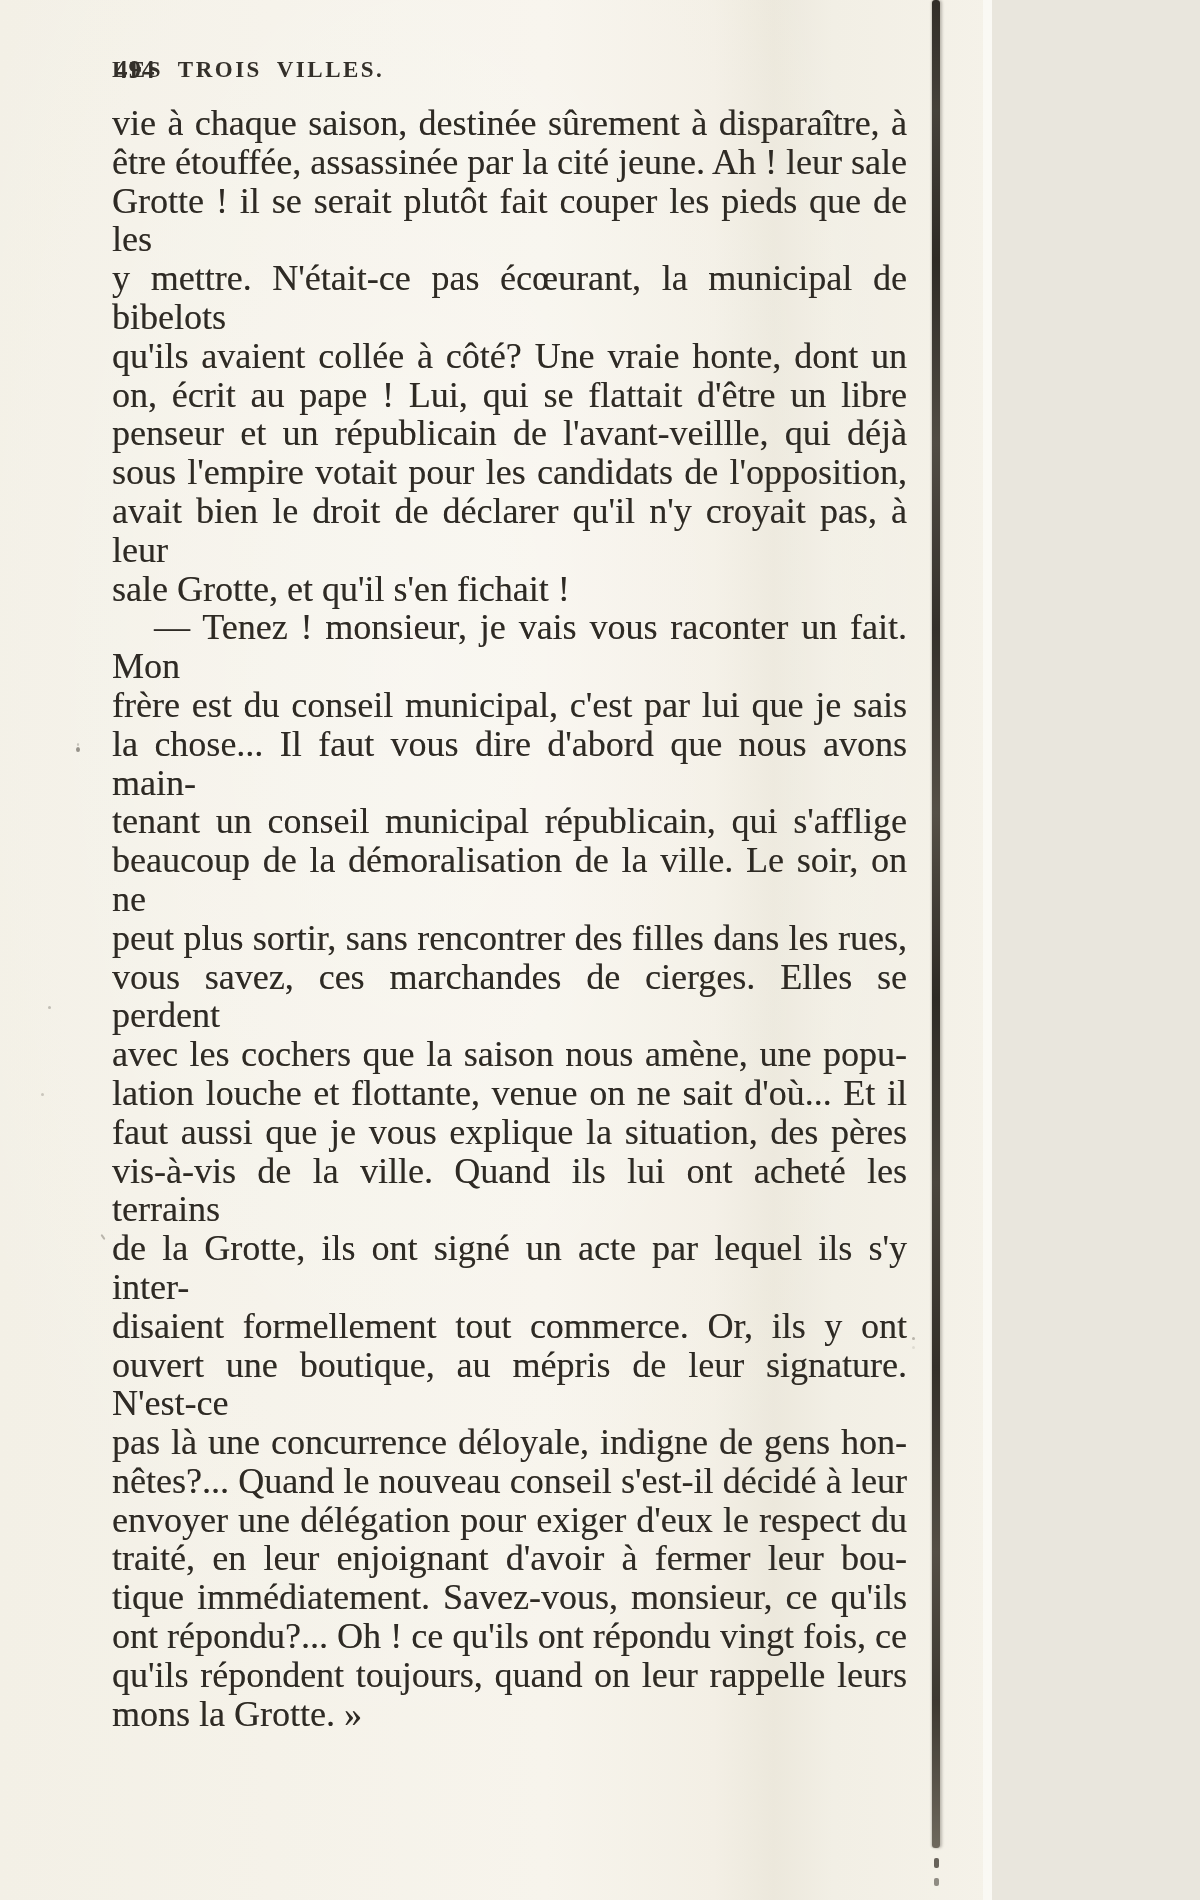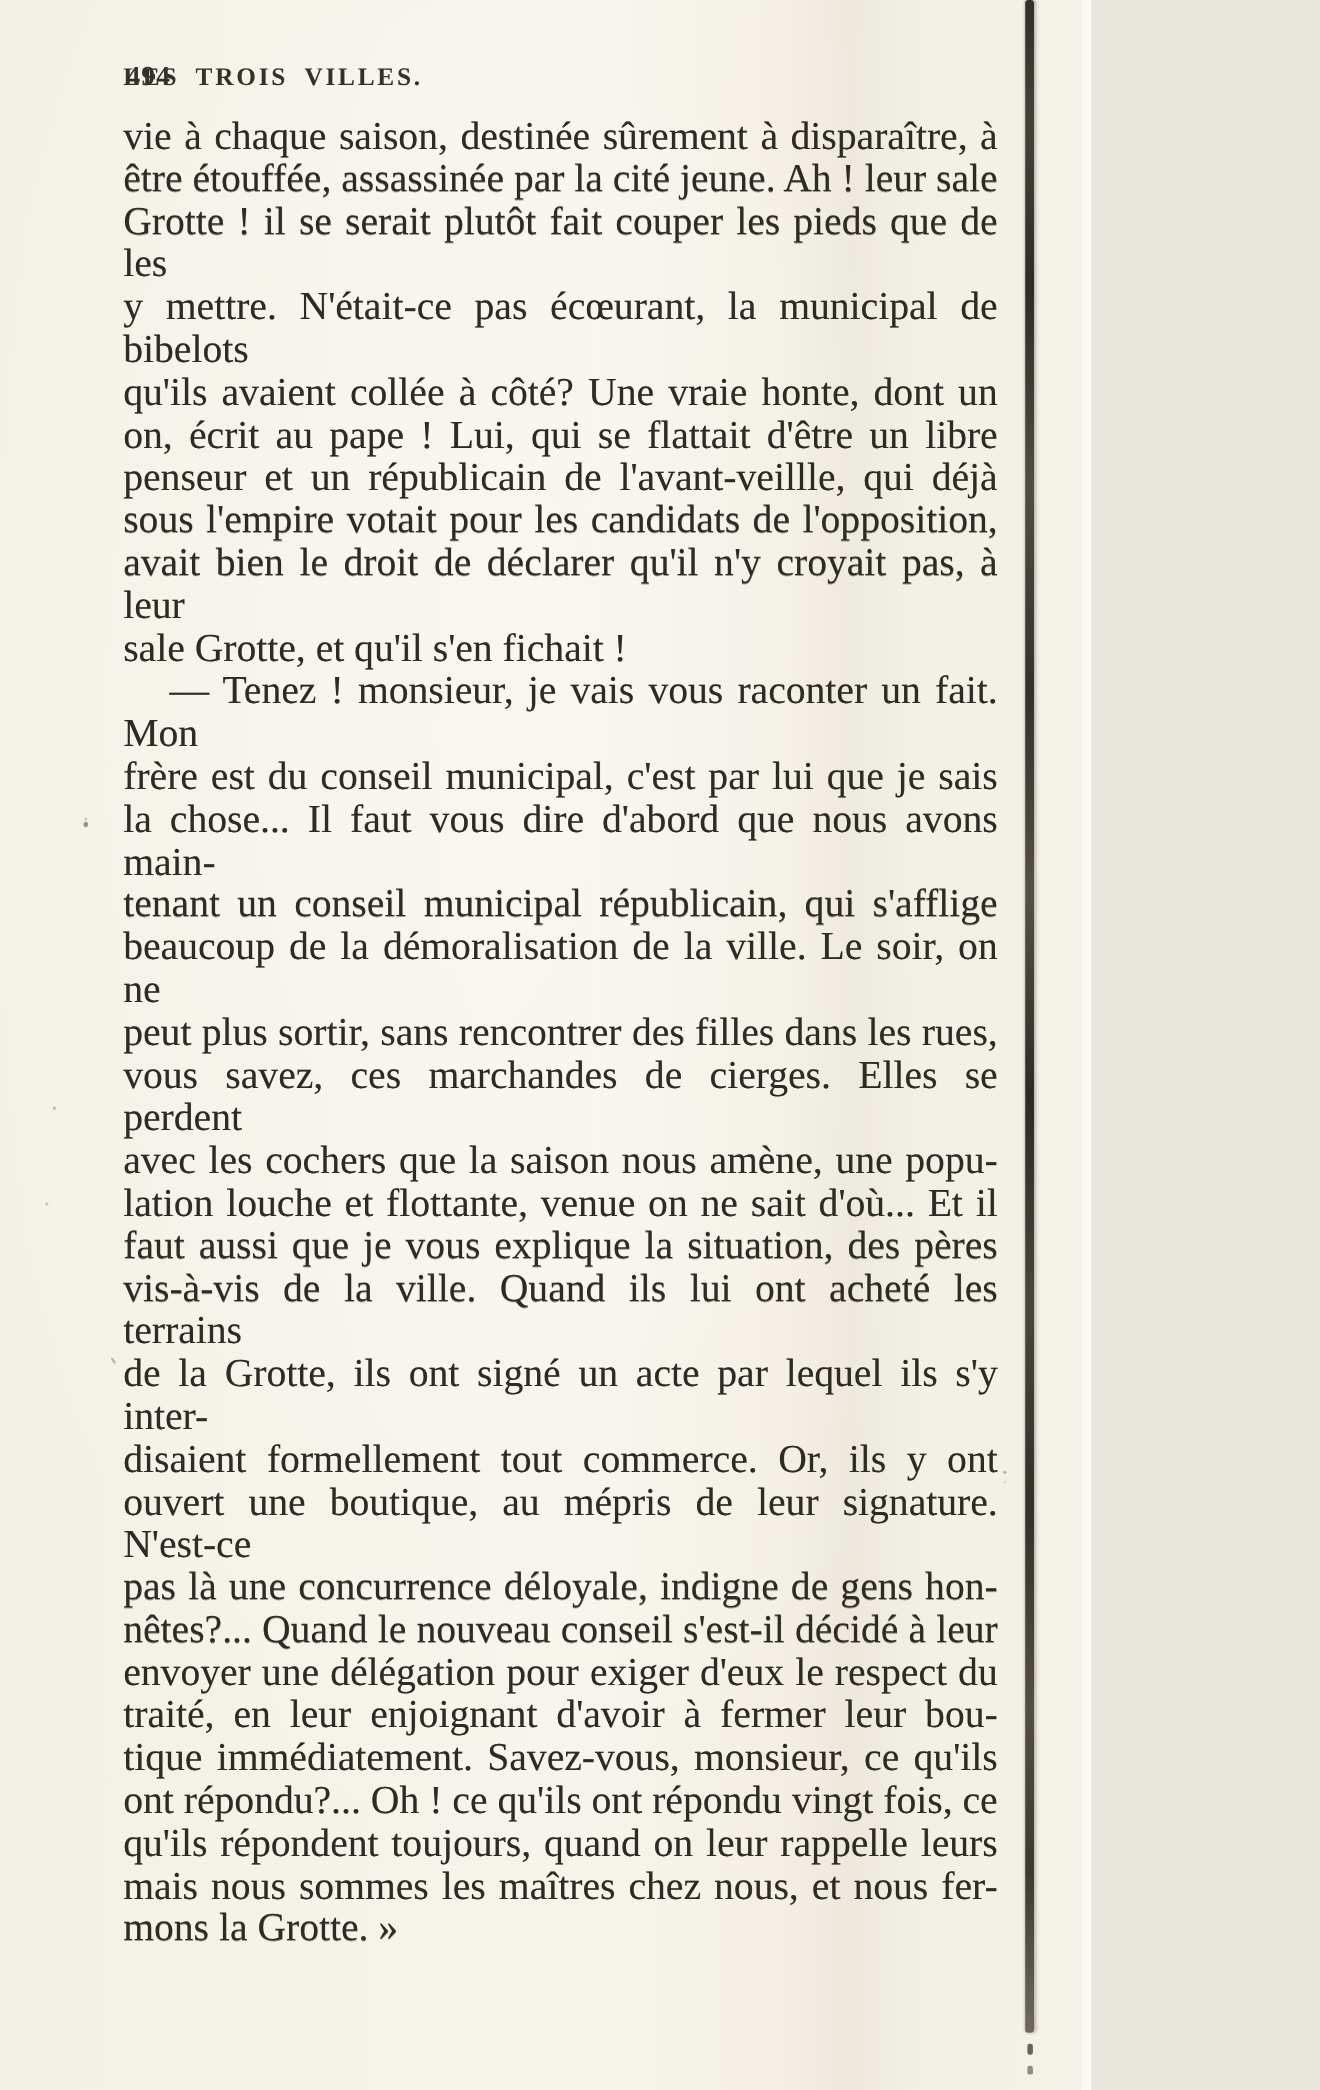--- a/index.html
+++ b/index.html
@@ -120,21 +120,20 @@
         <div class="line">de la Grotte, ils ont signé un acte par lequel ils s'y inter-</div>
         <div class="line">disaient formellement tout commerce. Or, ils y ont</div>
         <div class="line">ouvert une boutique, au mépris de leur signature. N'est-ce</div>
         <div class="line">pas là une concurrence déloyale, indigne de gens hon-</div>
         <div class="line">nêtes?... Quand le nouveau conseil s'est-il décidé à leur</div>
         <div class="line">envoyer une délégation pour exiger d'eux le respect du</div>
         <div class="line">traité, en leur enjoignant d'avoir à fermer leur bou-</div>
         <div class="line">tique immédiatement. Savez-vous, monsieur, ce qu'ils</div>
         <div class="line">ont répondu?... Oh ! ce qu'ils ont répondu vingt fois, ce</div>
         <div class="line">qu'ils répondent toujours, quand on leur rappelle leurs</div>
-        <div class="line">mais nous sommes les maîtres chez nous, et nous fer-</div>
         <div class="line last">mons la Grotte. »</div>
       </div>
     </div>
 
   <div class="binding-line"></div>
   <div class="binding-tail-1"></div>
   <div class="binding-tail-2"></div>
   <div class="scan-edge"></div>
 
   <div class="speck s1"></div>

